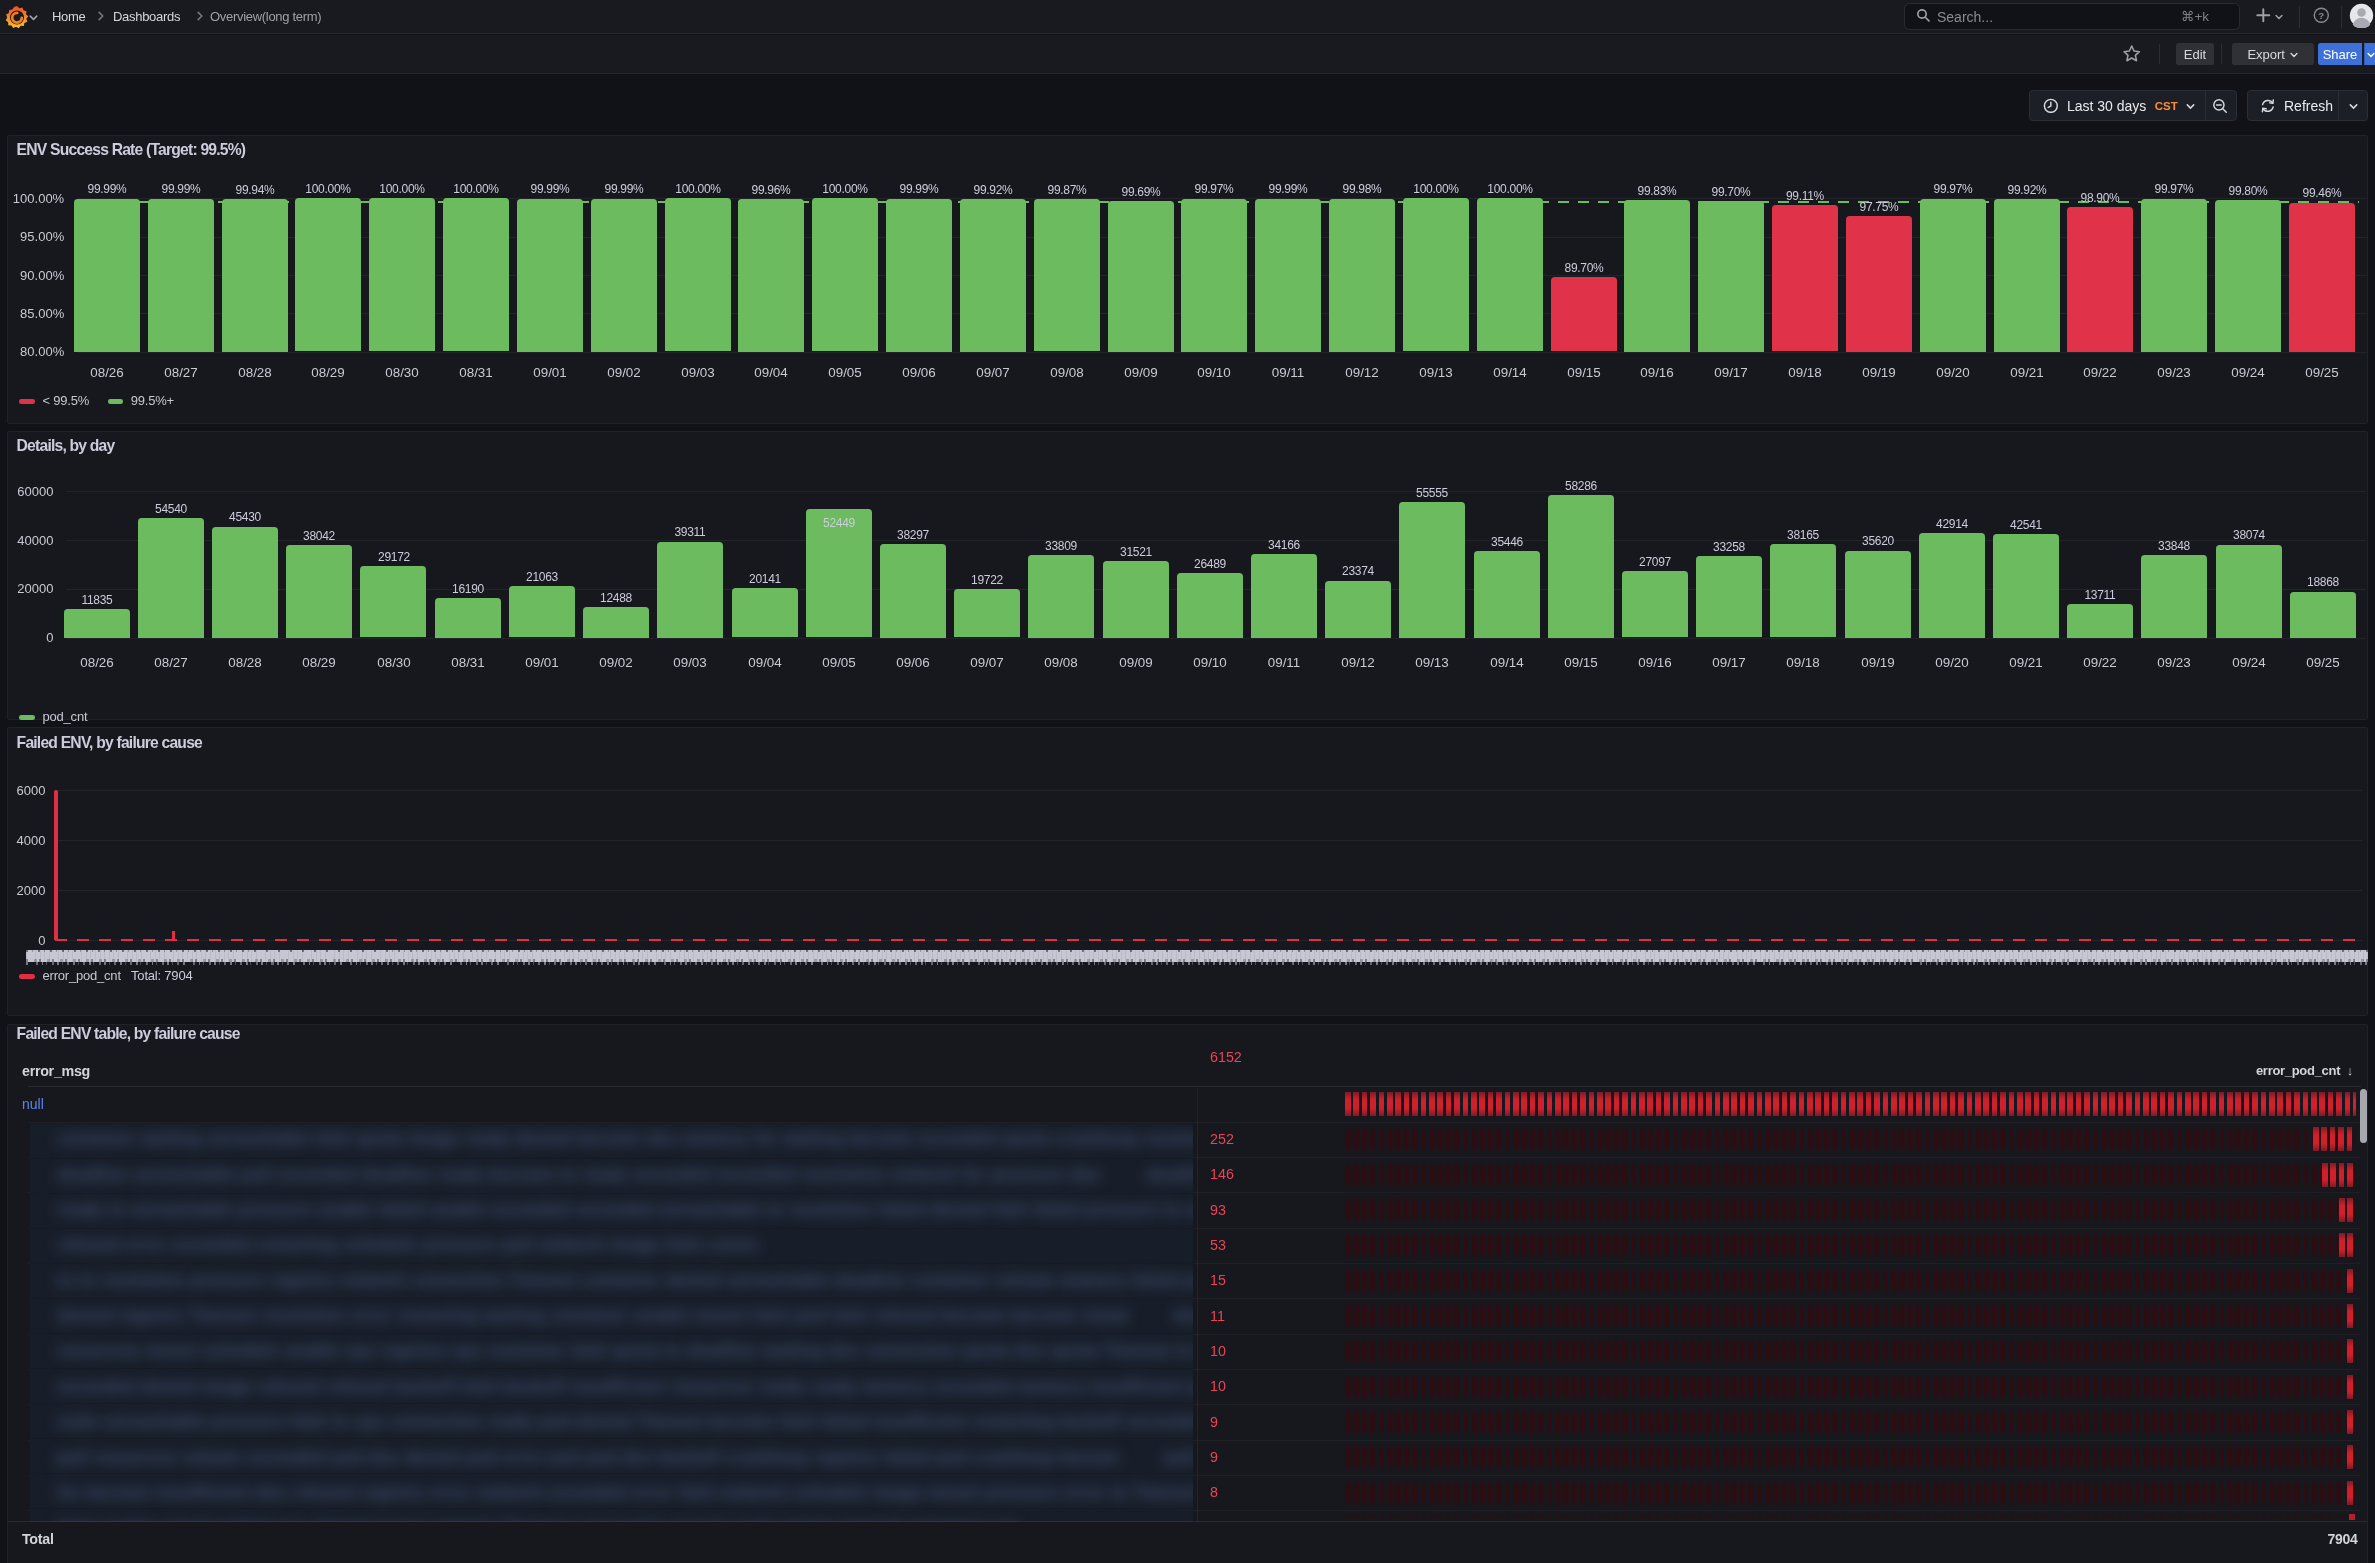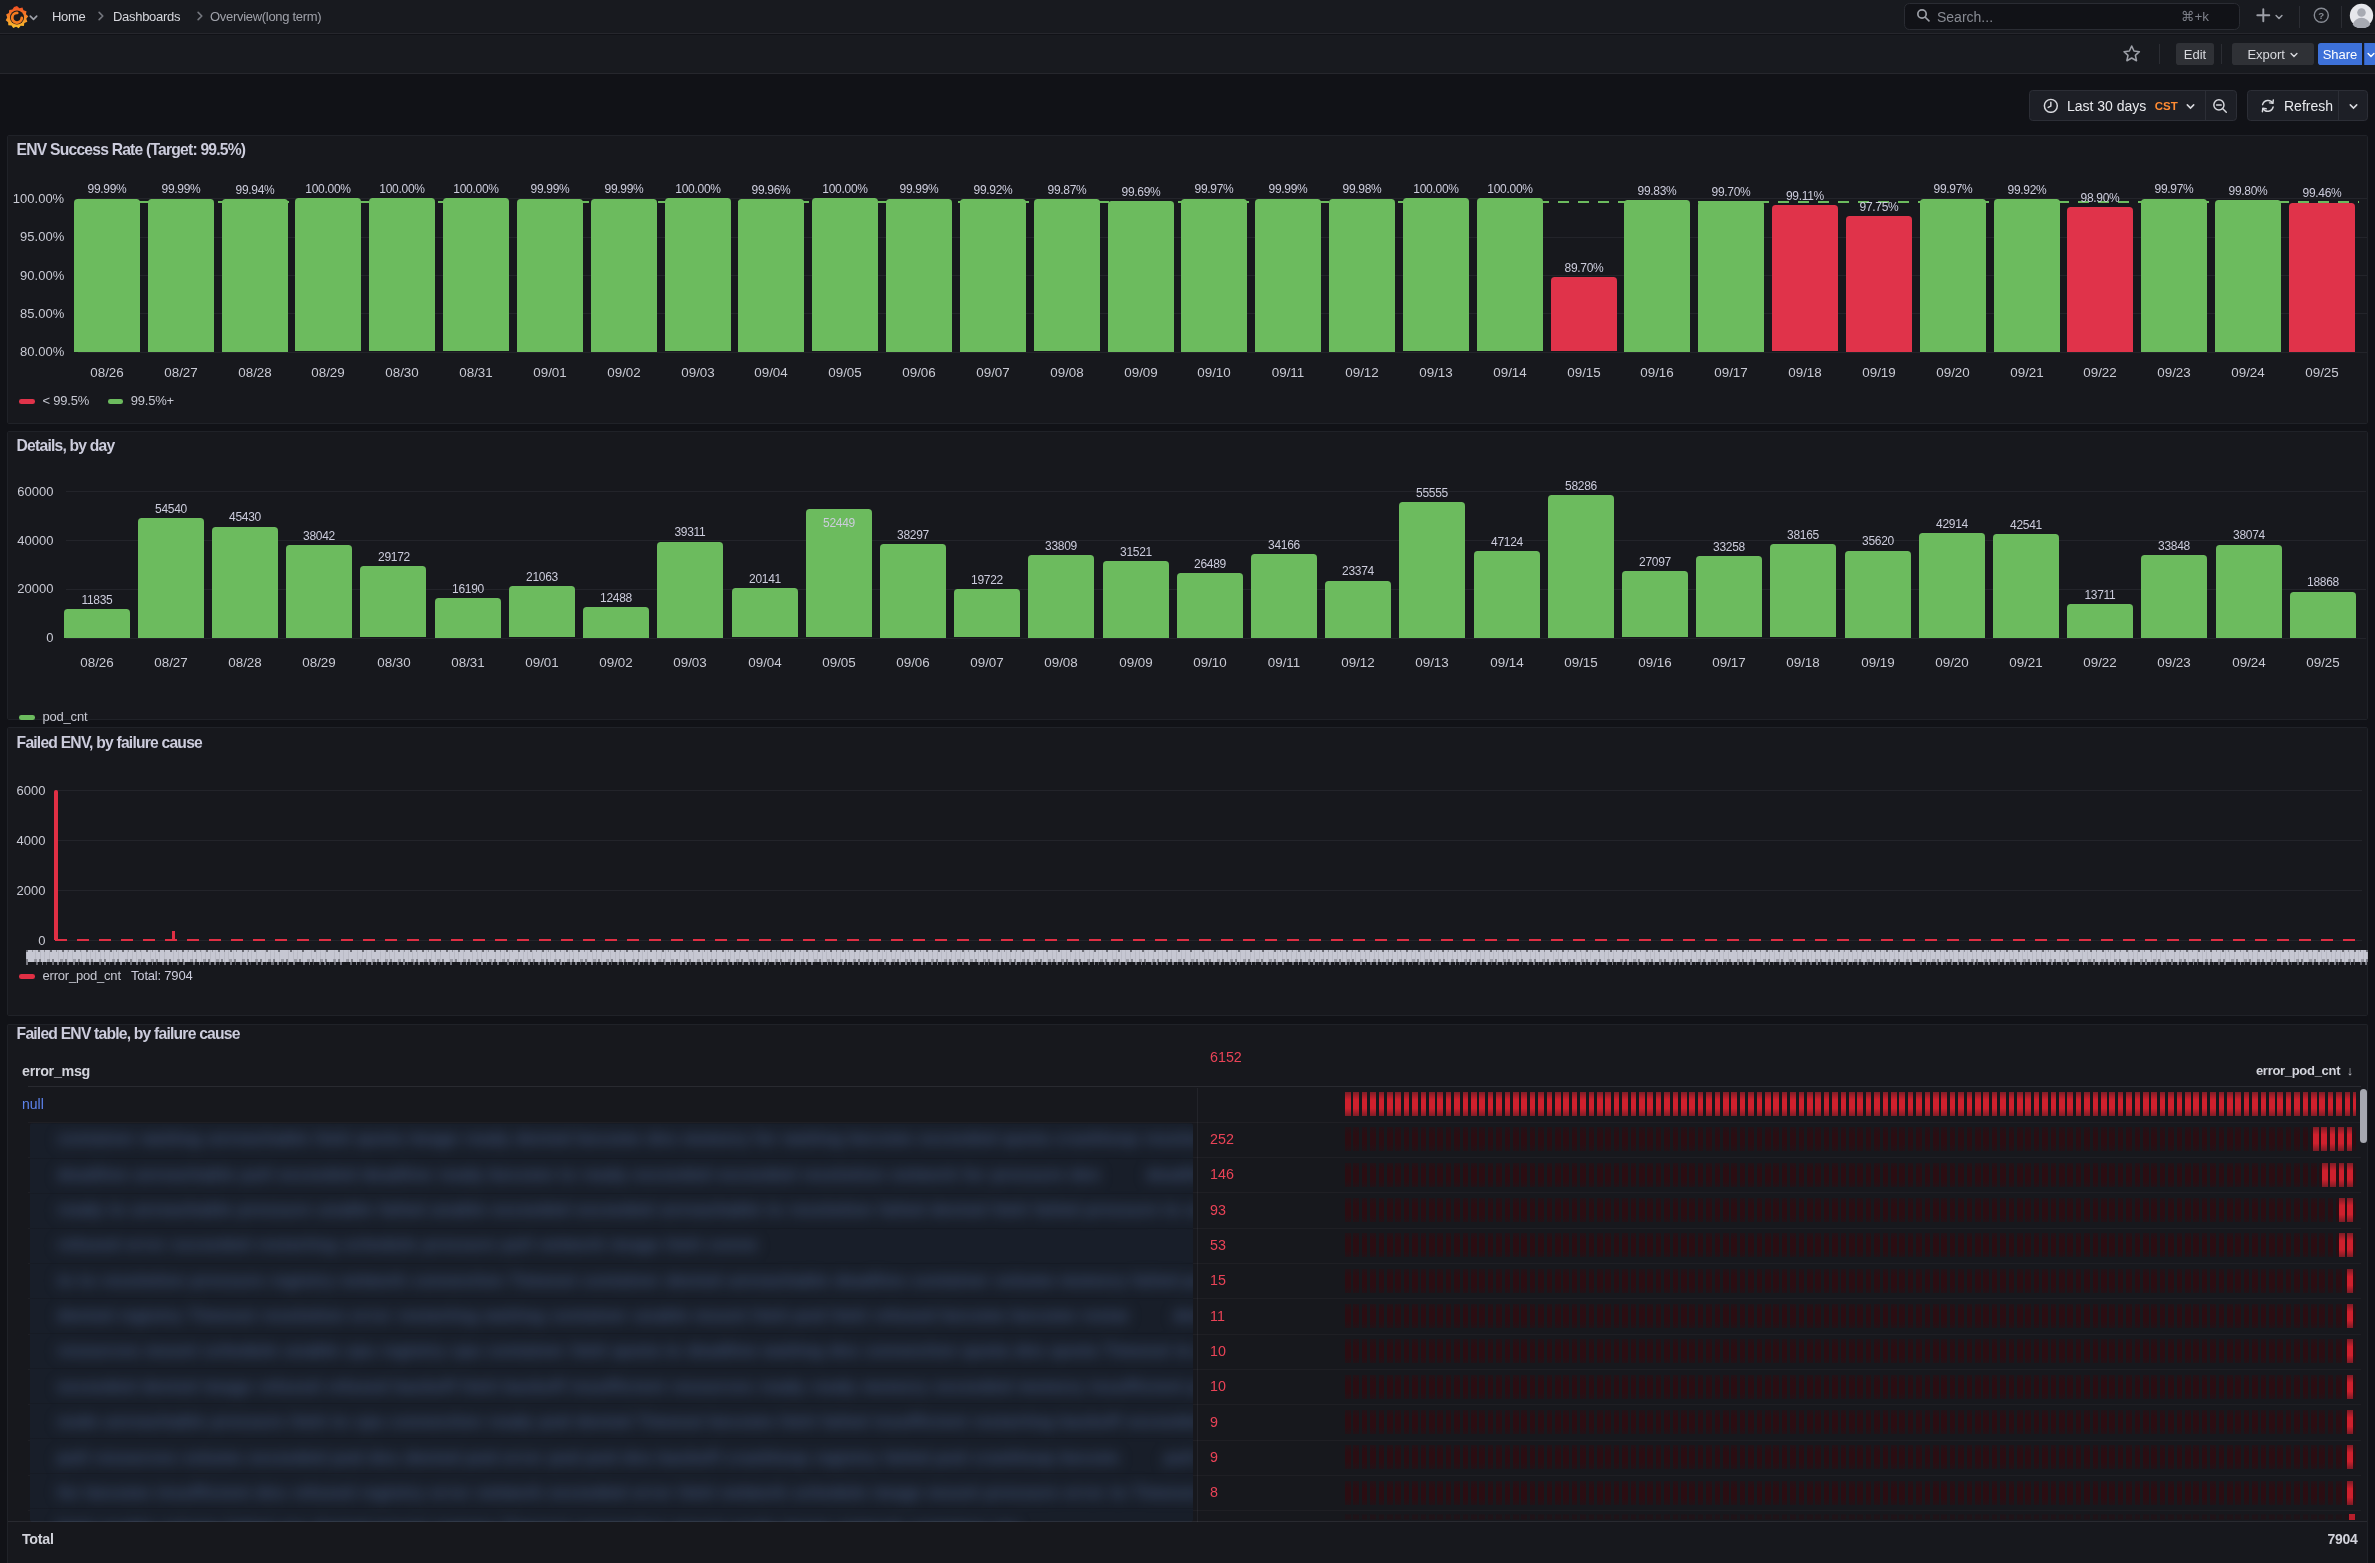--- a/index.html
+++ b/index.html
@@ -285,21 +285,21 @@
 <div class="bar" style="left:1251px;top:554px;width:66px;height:84px;background:#6cbb5e;"></div>
 <div class="vlab" style="left:1238px;top:538px;width:92px;">34166</div>
 <div class="xlab" style="left:1238px;top:655px;width:92px;">09/11</div>
 <div class="bar" style="left:1325px;top:581px;width:66px;height:57px;background:#6cbb5e;"></div>
 <div class="vlab" style="left:1312px;top:564px;width:92px;">23374</div>
 <div class="xlab" style="left:1312px;top:655px;width:92px;">09/12</div>
 <div class="bar" style="left:1399px;top:502px;width:66px;height:136px;background:#6cbb5e;"></div>
 <div class="vlab" style="left:1386px;top:486px;width:92px;">55555</div>
 <div class="xlab" style="left:1386px;top:655px;width:92px;">09/13</div>
 <div class="bar" style="left:1474px;top:551px;width:66px;height:87px;background:#6cbb5e;"></div>
-<div class="vlab" style="left:1461px;top:535px;width:92px;">47124</div>
+<div class="vlab" style="left:1461px;top:535px;width:92px;">35446</div>
 <div class="xlab" style="left:1461px;top:655px;width:92px;">09/14</div>
 <div class="bar" style="left:1548px;top:495px;width:66px;height:143px;background:#6cbb5e;"></div>
 <div class="vlab" style="left:1535px;top:479px;width:92px;">58286</div>
 <div class="xlab" style="left:1535px;top:655px;width:92px;">09/15</div>
 <div class="bar" style="left:1622px;top:571px;width:66px;height:66px;background:#6cbb5e;"></div>
 <div class="vlab" style="left:1609px;top:555px;width:92px;">27097</div>
 <div class="xlab" style="left:1609px;top:655px;width:92px;">09/16</div>
 <div class="bar" style="left:1696px;top:556px;width:66px;height:81px;background:#6cbb5e;"></div>
 <div class="vlab" style="left:1683px;top:540px;width:92px;">33258</div>
 <div class="xlab" style="left:1683px;top:655px;width:92px;">09/17</div>

